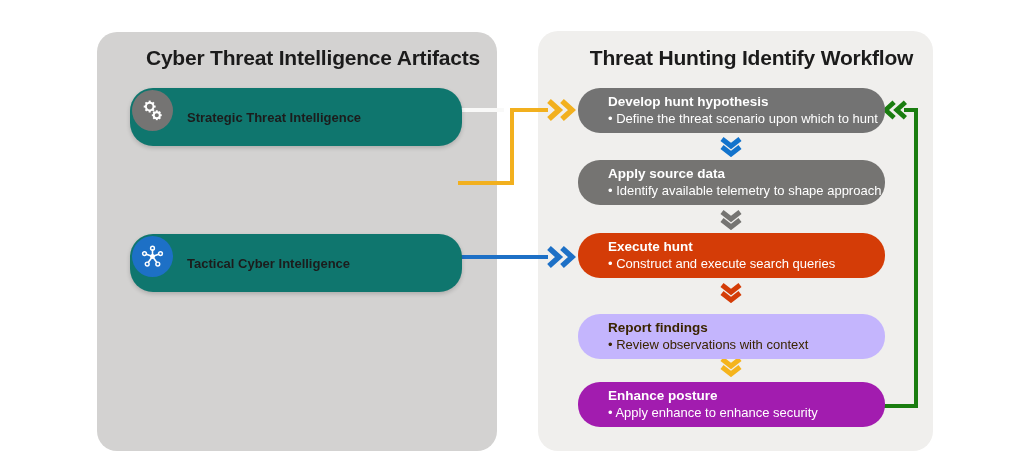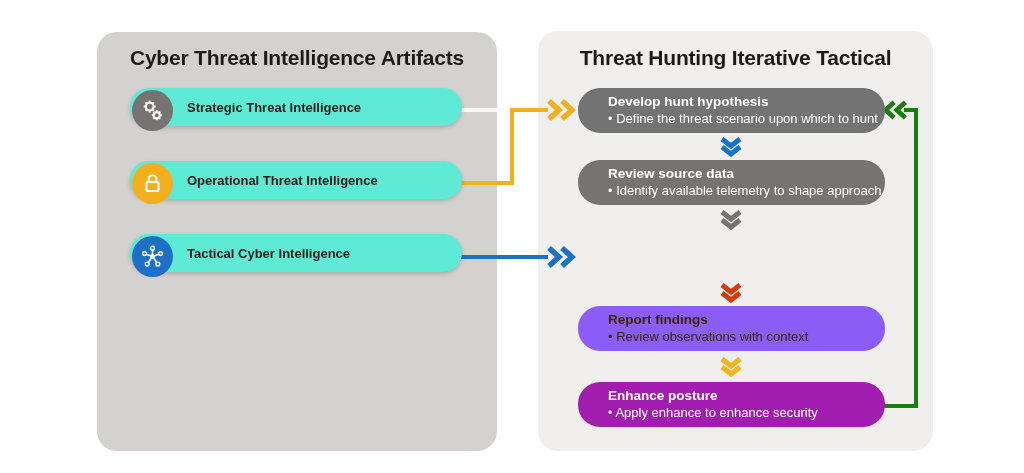--- a/index.html
+++ b/index.html
@@ -7,26 +7,27 @@
     position:relative;width:1024px;height:473px;background:#ffffff;overflow:hidden;
     font-family:"Liberation Sans", sans-serif;
   }
   
   .panel{position:absolute;border-radius:20px;}
   .panel-left{left:97px;top:32px;width:400px;height:419px;background:#d3d2d1;}
   .panel-right{left:538px;top:31px;width:395px;height:420px;background:#f0efed;}
   .panel-title{
     position:absolute;text-align:center;font-size:21px;font-weight:700;color:#1b1b1b;
     letter-spacing:-0.2px;
+    margin-left:16px;
   }
   .title-left{left:97px;top:46px;width:400px;}
   .title-right{left:538px;top:46px;width:395px;}
   
   .pill{
-    position:absolute;left:130px;width:332px;height:38px;background:#5eead4;
+    position:absolute;left:130px;width:332px;height:58px;background:#0f766e;
     border-radius:23px;box-shadow:0 2px 4px rgba(0,0,0,0.18);z-index:3;
     display:flex;align-items:center;
   }
   .pill-icon{
     position:absolute;left:2px;top:2px;width:41px;height:41px;border-radius:50%;
     display:flex;align-items:center;justify-content:center;
   }
   .pill-label{margin-left:57px;font-size:13px;font-weight:700;color:#1c1c1c;}
   
   .step{
@@ -73,29 +74,20 @@
           <line x1="12.7" y1="13.1" x2="13.8" y2="14.2"></line>
             <line x1="17.8" y1="18.2" x2="18.9" y2="19.3"></line>
           <line x1="18.9" y1="13.1" x2="17.8" y2="14.2"></line>
             <line x1="13.8" y1="18.2" x2="12.7" y2="19.3"></line>
         </g>
       </svg>
     </span>
     <span class="pill-label">Strategic Threat Intelligence</span>
   </div>
 
-  <div class="pill" style="top:161px">
-    <span class="pill-icon" style="background-color: rgb(242, 176, 30);">
-      <svg width="25" height="25" viewBox="0 0 24 24" fill="none" stroke="#ffffff">
-        <path d="M8.2 10.5 V8 a3.8 3.8 0 0 1 7.6 0 V10.5" stroke-width="1.9"></path>
-        <rect x="6.2" y="10.5" width="11.6" height="8.8" rx="1.4" stroke-width="1.9"></rect>
-      </svg>
-    </span>
-    <span class="pill-label">Operational Threat Intelligence</span>
-  </div>
 
   <div class="pill" style="top:234px">
     <span class="pill-icon" style="background-color: rgb(29, 112, 198);">
       <svg width="27" height="27" viewBox="0 0 24 24" fill="none" stroke="#ffffff">
         <g stroke-width="1.4">
           <line x1="12" y1="12" x2="12" y2="5.6"></line>
           <line x1="12" y1="12" x2="18" y2="9.8"></line>
           <line x1="12" y1="12" x2="16" y2="17.6"></line>
           <line x1="12" y1="12" x2="8" y2="17.6"></line>
           <line x1="12" y1="12" x2="6" y2="9.8"></line>
@@ -135,52 +127,56 @@
   <div class="seg" style="left: 914px; top: 108px; width: 4px; height: 300px; background-color: rgb(26, 125, 16);"></div>
   <div class="seg" style="left: 904px; top: 108px; width: 14px; height: 4px; background-color: rgb(26, 125, 16);"></div>
   <div class="chev" style="left: 882px; top: 99px; color: rgb(26, 125, 16);">
     <svg width="26" height="22" viewBox="0 0 30 24" fill="none" stroke="currentColor" stroke-width="5.5">
       <path d="M27 3 L17 12 L27 21"></path>
         <path d="M14 3 L4 12 L14 21"></path>
     </svg>
   </div>
 
   <div class="panel panel-right"></div>
-  <div class="panel-title title-right">Threat Hunting Iterative Tactical</div>
+  <div class="panel-title title-right">Threat Hunting Identify Workflow</div>
 
   <div class="step" style="top: 88px; background-color: #737373; color: rgb(255, 255, 255);">
     <span class="step-title">Develop hunt hypothesis</span>
     <span class="step-detail">Define the threat scenario upon which to hunt</span>
   </div>
   <div class="chev" style="left: 719px; top: 137px; color: rgb(18, 115, 204);">
     <svg width="24" height="20" viewBox="0 0 24 20" fill="none" stroke="currentColor" stroke-width="5">
       <path d="M3 2 L12 9 L21 2"></path>
         <path d="M3 10 L12 17 L21 10"></path>
     </svg>
   </div>
 
   <div class="step" style="top: 160px; background-color: rgb(117, 116, 114); color: rgb(255, 255, 255);">
-    <span class="step-title">Review source data</span>
+    <span class="step-title">Apply source data</span>
     <span class="step-detail">Identify available telemetry to shape approach</span>
   </div>
   <div class="chev" style="left: 719px; top: 210px; color: rgb(117, 116, 114);">
     <svg width="24" height="20" viewBox="0 0 24 20" fill="none" stroke="currentColor" stroke-width="5">
       <path d="M3 2 L12 9 L21 2"></path>
         <path d="M3 10 L12 17 L21 10"></path>
     </svg>
   </div>
 
+  <div class="step" style="top: 233px; background-color: rgb(212, 60, 7); color: rgb(255, 255, 255);">
+    <span class="step-title">Execute hunt</span>
+    <span class="step-detail">Construct and execute search queries</span>
+  </div>
   <div class="chev" style="left: 719px; top: 283px; color: rgb(212, 60, 7);">
     <svg width="24" height="20" viewBox="0 0 24 20" fill="none" stroke="currentColor" stroke-width="5">
       <path d="M3 2 L12 9 L21 2"></path>
         <path d="M3 10 L12 17 L21 10"></path>
     </svg>
   </div>
 
-  <div class="step" style="top: 306px; background-color: #8b5cf6; color: rgb(58, 36, 0);">
+  <div class="step" style="top: 314px; background-color: #c4b5fd; color: rgb(58, 36, 0);">
     <span class="step-title">Report findings</span>
     <span class="step-detail">Review observations with context</span>
   </div>
   <div class="chev" style="left: 719px; top: 357px; color: rgb(245, 180, 29);">
     <svg width="24" height="20" viewBox="0 0 24 20" fill="none" stroke="currentColor" stroke-width="5">
       <path d="M3 2 L12 9 L21 2"></path>
         <path d="M3 10 L12 17 L21 10"></path>
     </svg>
   </div>
 

